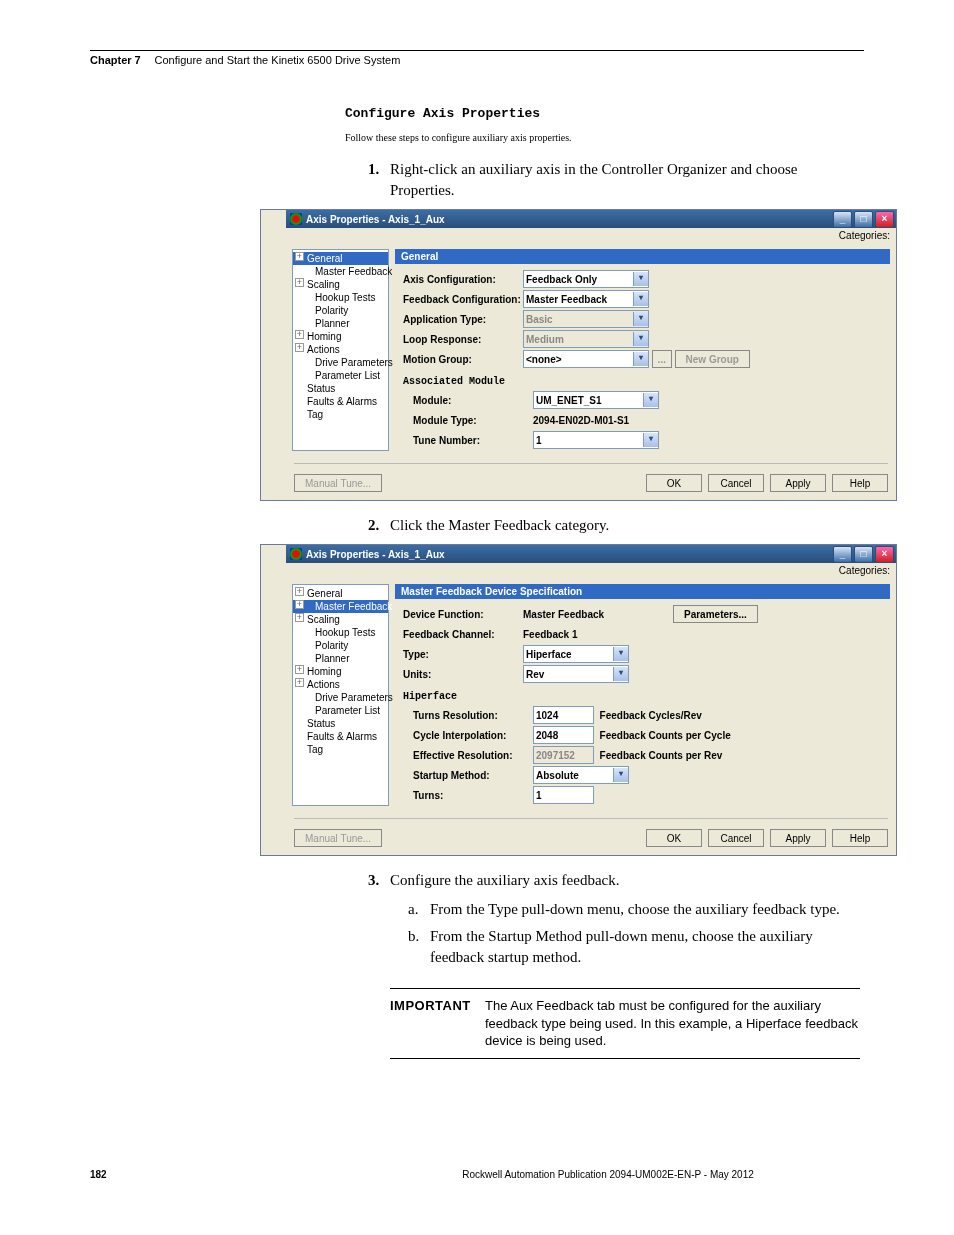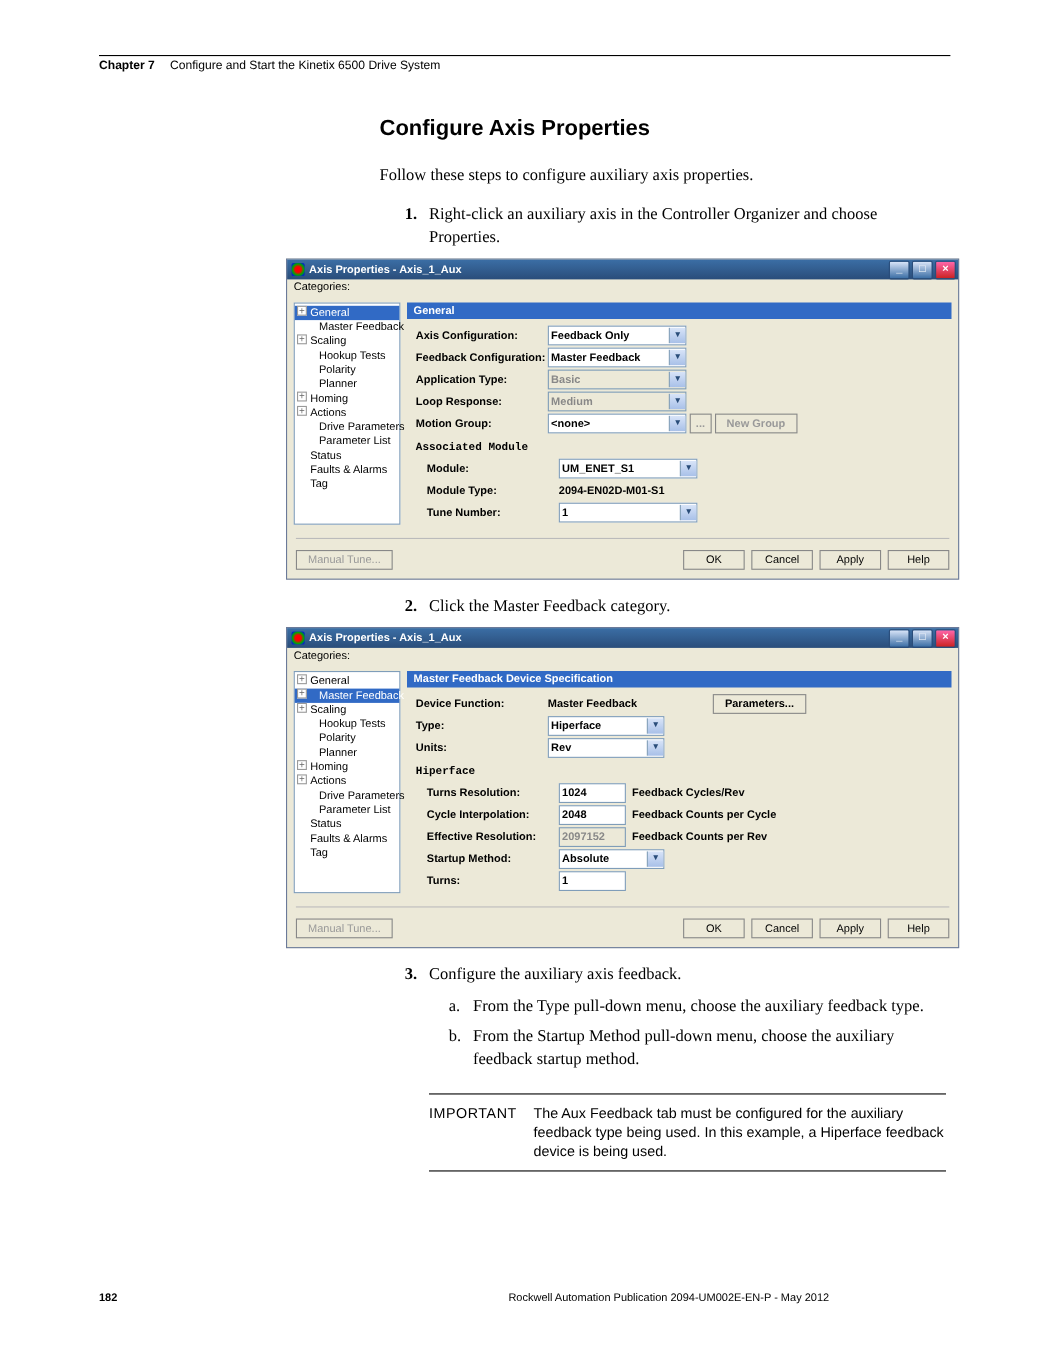--- a/index.html
+++ b/index.html
@@ -20,29 +20,29 @@
     margin-bottom: 40px;
   }
   .chapter-bold {
     font-weight: bold;
     font-family: Arial, sans-serif;
   }
   .chapter-title {
     font-family: Arial, sans-serif;
   }
   .h2 {
-    font-family: Liberation Sans, sans-serif;
-    font-weight: bold;
-    font-size: 20px;
+    font-family: Liberation Mono, monospace;
+    font-weight: bold;
+    font-size: 13px;
     margin-left: 255px;
-    margin-bottom: 21px;
+    margin-bottom: 10px;
   }
   .body-text {
     margin-left: 255px;
-    font-size: 15px;
+    font-size: 10px;
     line-height: 1.4;
     margin-bottom: 14px;
   }
   .step {
     margin-left: 278px;
     font-size: 15px;
     line-height: 1.4;
     margin-bottom: 8px;
     display: flex;
   }
@@ -65,20 +65,21 @@
 
   
   .dialog {
     margin-left: 170px;
     width: 610px;
     background: #ece9d8;
     border: 1px solid #6b7a99;
     font-family: Tahoma, Arial, sans-serif;
     font-size: 10px;
     margin-bottom: 14px;
+    padding-left: 25px;
   }
   .titlebar {
     background: linear-gradient(to bottom, #3b6ea5, #2a4d7a);
     color: #fff;
     display: flex;
     align-items: center;
     height: 18px;
     padding: 0 2px 0 4px;
   }
   .titlebar-icon {
@@ -99,20 +100,21 @@
     border-radius: 2px;
   }
   .winbtn.close { background: linear-gradient(to bottom,#f6a,#c22); }
   .dialog-body {
     display: flex;
     padding: 6px;
   }
   .cat-label {
     font-size: 10px;
     padding: 2px 6px 2px 6px;
+    text-align: right;
   }
   .tree {
     width: 95px;
     background: #fff;
     border: 1px solid #7f9db9;
     font-size: 10px;
     padding: 2px 0;
     margin-right: 6px;
   }
   .tree-item {
@@ -221,21 +223,21 @@
     border-bottom: 1.5px solid #000;
     display: flex;
     padding: 8px 0;
     font-family: Arial, sans-serif;
     font-size: 13px;
     line-height: 1.35;
     margin-top: 20px;
     width: 470px;
   }
   .important-label {
-    font-weight: normal;
+    font-weight: bold;
     letter-spacing: 0.5px;
     width: 95px;
     flex-shrink: 0;
   }
   .important-text { flex: 1; }
 
   .page-footer {
     display: flex;
     font-family: Arial, sans-serif;
     font-size: 10px;
@@ -400,20 +402,24 @@
       </div>
       <div class="panel">
         <div class="panel-header">Master Feedback Device Specification</div>
 
         <div class="form-row">
           <div class="form-label">Device Function:</div>
           <div class="form-value" style="width:150px">Master Feedback</div>
           <div class="dlg-btn">Parameters...</div>
         </div>
         <div class="form-row">
+          <div class="form-label">Feedback Channel:</div>
+          <div class="form-value">Feedback 1</div>
+        </div>
+        <div class="form-row">
           <div class="form-label">Type:</div>
           <div class="combo" style="width:100px">
             <span>Hiperface</span>
             <span class="combo-arrow">▾</span>
           </div>
         </div>
         <div class="form-row">
           <div class="form-label">Units:</div>
           <div class="combo" style="width:100px">
             <span>Rev</span>

